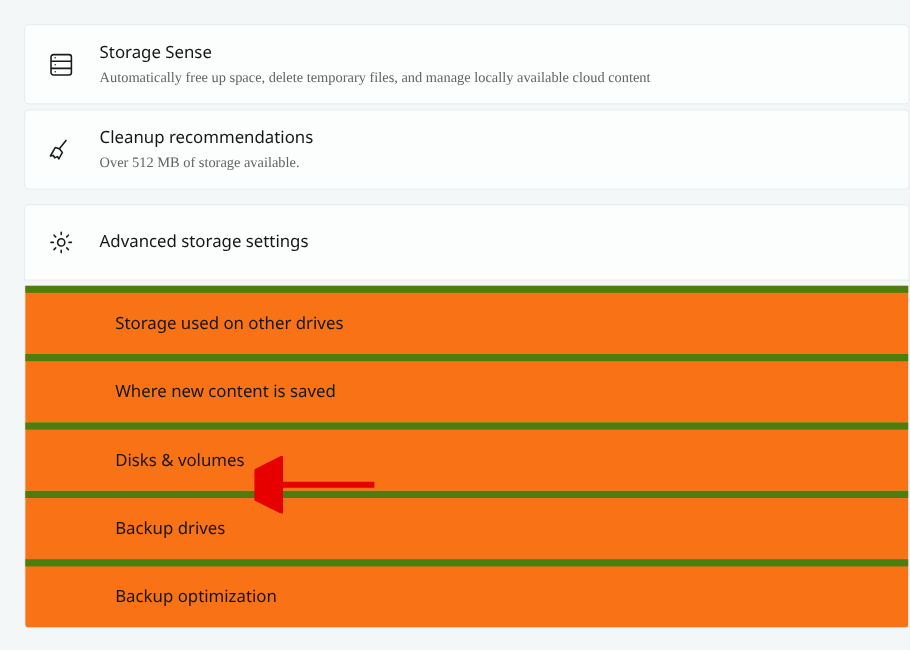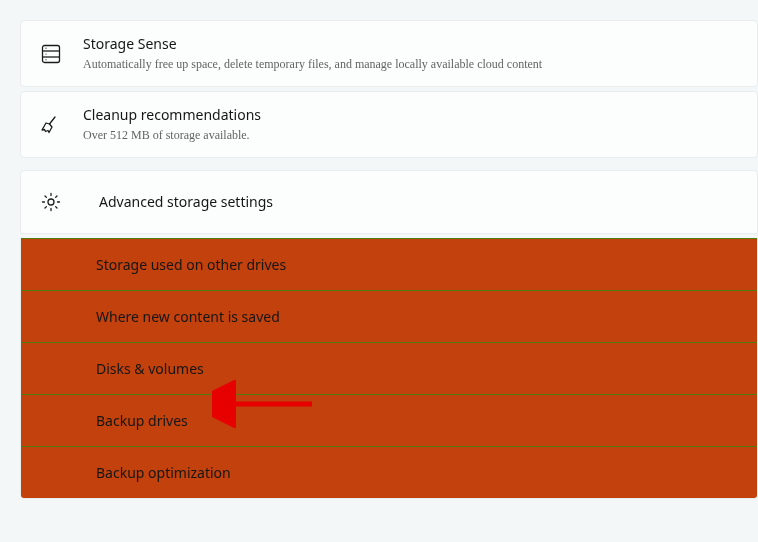--- a/index.html
+++ b/index.html
@@ -51,22 +51,22 @@
       font-family: Liberation Serif, serif;
     }
     .subgroup {
       margin-top: 4px;
       border: 1px solid #e9edee;
       border-top: none;
       border-radius: 0 0 4px 4px;
       overflow: hidden;
     }
     .subitem {
-      background: #c2410c;
-      border-top: 1px solid #4d7c0f;
+      background: #f97316;
+      border-top: 6px solid #4d7c0f;
       padding: 16px 18px 16px 75px;
       font-size: 14px;
       color: #161616;
       display: flex;
       align-items: center;
       min-height: 51px;
     }
     .group-head {
       border-bottom-left-radius: 0;
       border-bottom-right-radius: 0;
@@ -108,21 +108,21 @@
         <line x1="15" y1="3" x2="9.5" y2="10"></line>
         <path d="M9.5 10 L6 9 L2 16 L4.5 15.5 L5.5 17.5 L8 16.5 L9 18.5 L12 13 Z" stroke-linejoin="round"></path>
       </svg>
     </span>
     <div class="text">
       <div class="title">Cleanup recommendations</div>
       <div class="subtitle">Over 512 MB of storage available.</div>
     </div>
   </div>
 
-  <div class="card group-head" style="margin-top:12px;gap:16px;">
+  <div class="card group-head" style="margin-top:12px;">
     <span class="icon">
       <svg width="20" height="20" viewBox="0 0 20 20" fill="none" stroke="#1b1b1b" stroke-width="1.3">
         <circle cx="10" cy="10" r="3"></circle>
         <path d="M10 1.5 L10 3.5 M10 16.5 L10 18.5 M18.5 10 L16.5 10 M3.5 10 L1.5 10 M16 4 L14.6 5.4 M5.4 14.6 L4 16 M16 16 L14.6 14.6 M5.4 5.4 L4 4" stroke-linecap="round"></path>
       </svg>
     </span>
     <div class="text">
       <div class="title">Advanced storage settings</div>
     </div>
   </div>

